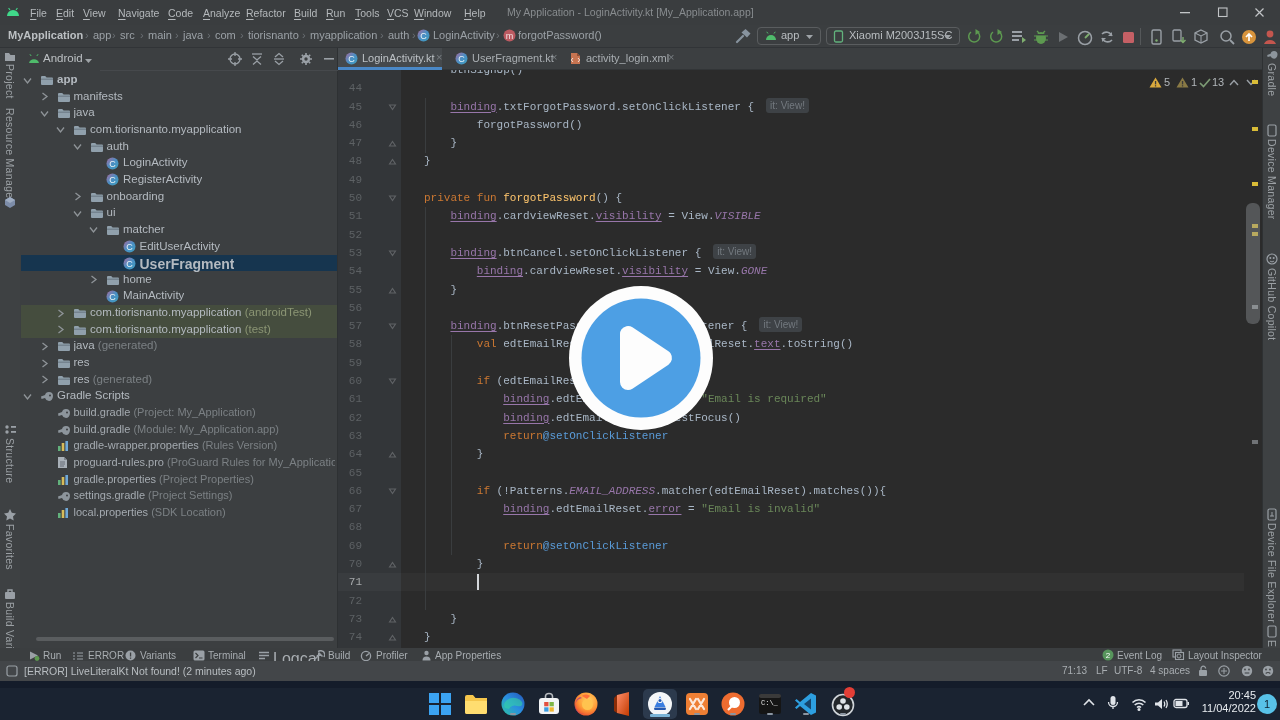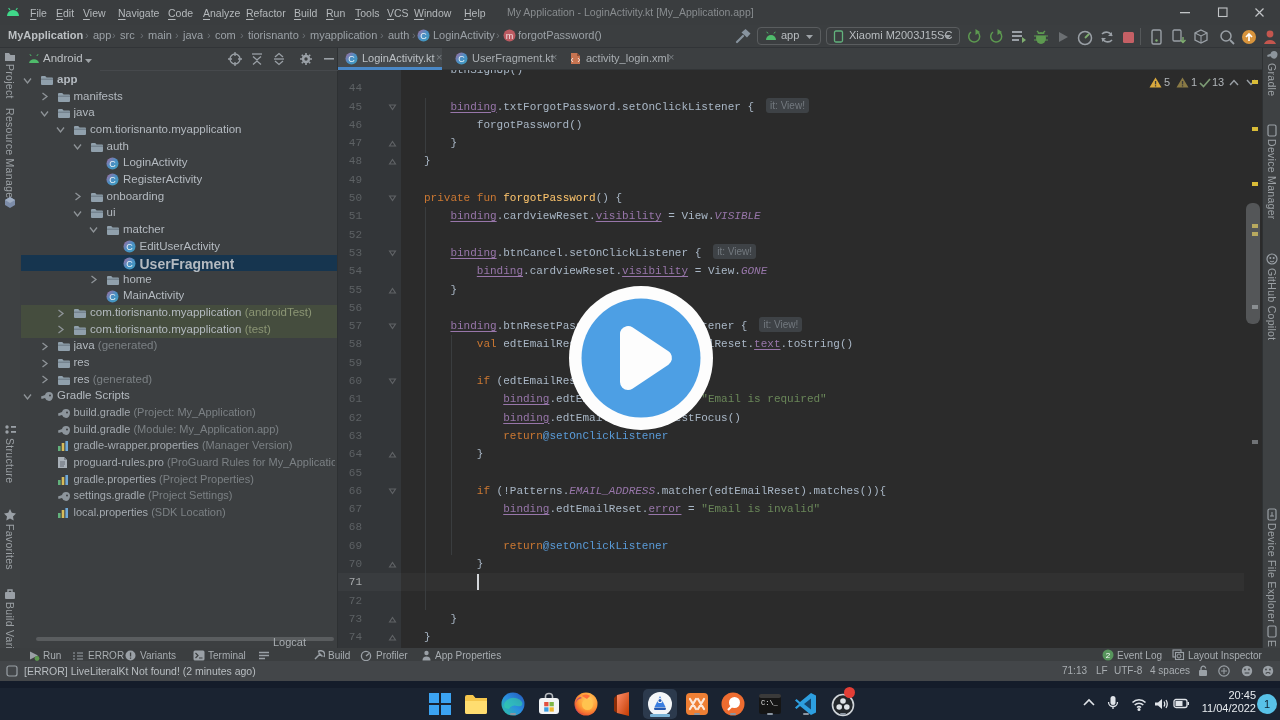--- a/index.html
+++ b/index.html
@@ -262,21 +262,21 @@
     </svg><div class="abs" style="left:57.0px;top:389.3px;font-size:11.5px;font-weight:normal;color:#b4bac0;white-space:nowrap;max-width:278.0px;overflow:hidden">Gradle Scripts</div><svg class="abs" style="left:56.5px;top:407.0px" width="14" height="12">
       <path d="M9 2 a4 4 0 0 1 4 4 c0 3 -2 5 -4 5 a4.5 4.5 0 0 1 -4 -3 l-3.5 1 -0.5 -2.5 4 -1.5 a4 4 0 0 1 4 -3z" fill="#8d959c"></path>
       <circle cx="10" cy="5.5" r="1" fill="#3c3f41"></circle>
     </svg><div class="abs" style="left:73.5px;top:406.0px;font-size:11px;font-weight:normal;color:#a4aab0;white-space:nowrap;max-width:261.5px;overflow:hidden">build.gradle<span style="color:#7b8084"> (Project: My_Application)</span></div><svg class="abs" style="left:56.5px;top:423.65px" width="14" height="12">
       <path d="M9 2 a4 4 0 0 1 4 4 c0 3 -2 5 -4 5 a4.5 4.5 0 0 1 -4 -3 l-3.5 1 -0.5 -2.5 4 -1.5 a4 4 0 0 1 4 -3z" fill="#8d959c"></path>
       <circle cx="10" cy="5.5" r="1" fill="#3c3f41"></circle>
     </svg><div class="abs" style="left:73.5px;top:422.6px;font-size:11px;font-weight:normal;color:#a4aab0;white-space:nowrap;max-width:261.5px;overflow:hidden">build.gradle<span style="color:#7b8084"> (Module: My_Application.app)</span></div><svg class="abs" style="left:56.5px;top:440.29999999999995px" width="12" height="12">
       <rect x="1" y="6" width="2.6" height="5" fill="#62b27c"></rect>
       <rect x="4.7" y="3" width="2.6" height="8" fill="#d6bb5a"></rect>
       <rect x="8.4" y="1" width="2.6" height="10" fill="#6fa8d8"></rect>
-    </svg><div class="abs" style="left:73.5px;top:439.3px;font-size:11px;font-weight:normal;color:#a4aab0;white-space:nowrap;max-width:261.5px;overflow:hidden">gradle-wrapper.properties<span style="color:#7b8084"> (Manager Version)</span></div><svg class="abs" style="left:56.5px;top:456.45px" width="11" height="13">
+    </svg><div class="abs" style="left:73.5px;top:439.3px;font-size:11px;font-weight:normal;color:#a4aab0;white-space:nowrap;max-width:261.5px;overflow:hidden">gradle-wrapper.properties<span style="color:#7b8084"> (Rules Version)</span></div><svg class="abs" style="left:56.5px;top:456.45px" width="11" height="13">
       <path d="M1 1 h6 l3 3 v8 h-9z" fill="#a8b0b8"></path>
       <path d="M7 1 l3 3 h-3z" fill="#7c848c"></path>
       <path d="M3 6 h5 M3 8 h5 M3 10 h4" stroke="#5d656d" stroke-width="0.9"></path>
     </svg><div class="abs" style="left:73.5px;top:455.9px;font-size:11px;font-weight:normal;color:#a4aab0;white-space:nowrap;max-width:261.5px;overflow:hidden">proguard-rules.pro<span style="color:#7b8084"> (ProGuard Rules for My_Application.app)</span></div><svg class="abs" style="left:56.5px;top:473.59999999999997px" width="12" height="12">
       <rect x="1" y="6" width="2.6" height="5" fill="#62b27c"></rect>
       <rect x="4.7" y="3" width="2.6" height="8" fill="#d6bb5a"></rect>
       <rect x="8.4" y="1" width="2.6" height="10" fill="#6fa8d8"></rect>
     </svg><div class="abs" style="left:73.5px;top:472.6px;font-size:11px;font-weight:normal;color:#a4aab0;white-space:nowrap;max-width:261.5px;overflow:hidden">gradle.properties<span style="color:#7b8084"> (Project Properties)</span></div><svg class="abs" style="left:56.5px;top:490.24999999999994px" width="14" height="12">
       <path d="M9 2 a4 4 0 0 1 4 4 c0 3 -2 5 -4 5 a4.5 4.5 0 0 1 -4 -3 l-3.5 1 -0.5 -2.5 4 -1.5 a4 4 0 0 1 4 -3z" fill="#8d959c"></path>
       <circle cx="10" cy="5.5" r="1" fill="#3c3f41"></circle>
@@ -410,21 +410,21 @@
       <path d="M1 2 h2 M1 5 h2 M1 8 h2 M5 2 h6 M5 5 h6 M5 8 h6" stroke="#9aa0a6" stroke-width="1.2"></path>
     </svg><div class="abs" style="left:88px;top:650px;font-size:10px;color:#a8adb1">ERROR</div><svg class="abs" style="left:125px;top:650px" width="11" height="11">
       <circle cx="5.5" cy="5.5" r="5" fill="#9aa0a6"></circle>
       <rect x="4.9" y="2.5" width="1.3" height="4" fill="#3b3e40"></rect>
       <rect x="4.9" y="7.5" width="1.3" height="1.3" fill="#3b3e40"></rect>
     </svg><div class="abs" style="left:140px;top:650px;font-size:10px;color:#a8adb1">Variants</div><svg class="abs" style="left:193px;top:650px" width="12" height="11">
       <rect x="0.5" y="0.5" width="11" height="10" rx="1.5" fill="#9aa0a6"></rect>
       <path d="M2.5 3 l2.5 2.5 -2.5 2.5 M6 8 h3.5" stroke="#3b3e40" stroke-width="1.2" fill="none"></path>
     </svg><div class="abs" style="left:208px;top:650px;font-size:10px;color:#a8adb1">Terminal</div><svg class="abs" style="left:258px;top:651px" width="12" height="10">
       <path d="M1 1.5 h10 M1 4.5 h10 M1 7.5 h6" stroke="#9aa0a6" stroke-width="1.4"></path>
-    </svg><div class="abs" style="left:273px;top:636px;font-size:11px;color:#a8adb1">Logcat</div><svg class="abs" style="left:313px;top:650px" width="12" height="11">
+    </svg><div class="abs" style="left:273px;top:650px;font-size:16px;color:#a8adb1">Logcat</div><svg class="abs" style="left:313px;top:650px" width="12" height="11">
       <path d="M2 9 L7 4 M5.5 2.5 l4 4 M5 1.5 l2.5-1 3 1 1.5 3-1 2.5" stroke="#9aa0a6" stroke-width="1.5" fill="none"></path>
     </svg><div class="abs" style="left:328px;top:650px;font-size:10px;color:#a8adb1">Build</div><svg class="abs" style="left:360px;top:650px" width="12" height="11">
       <circle cx="6" cy="6" r="4.6" fill="none" stroke="#9aa0a6" stroke-width="1.3"></circle>
       <path d="M6 6 L9 3.5" stroke="#9aa0a6" stroke-width="1.4"></path>
     </svg><div class="abs" style="left:376px;top:650px;font-size:10px;color:#a8adb1">Profiler</div><svg class="abs" style="left:421px;top:650px" width="11" height="11">
       <circle cx="5.5" cy="3" r="2.2" fill="#9aa0a6"></circle>
       <path d="M1.5 10.5 a4 4 0 0 1 8 0z" fill="#9aa0a6"></path>
     </svg><div class="abs" style="left:435px;top:650px;font-size:10px;color:#a8adb1">App Properties</div><svg class="abs" style="left:1102px;top:649px" width="12" height="12">
       <circle cx="6" cy="6" r="5.5" fill="#57965c"></circle>
       <text x="6" y="9" font-size="8" fill="#fff" text-anchor="middle" font-family="Liberation Sans">2</text>

